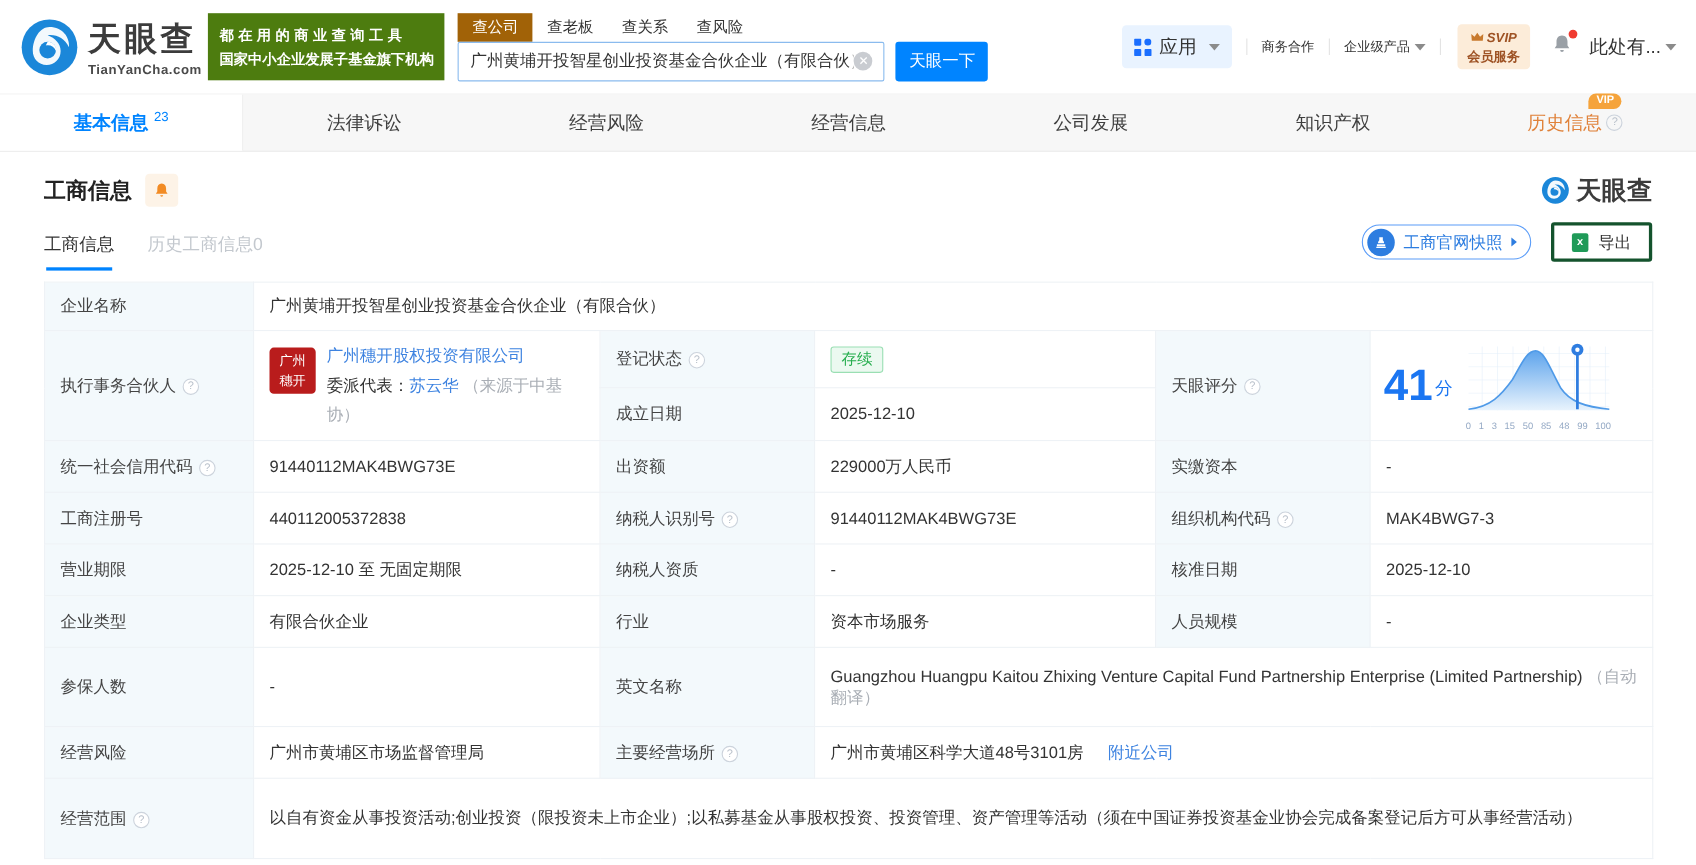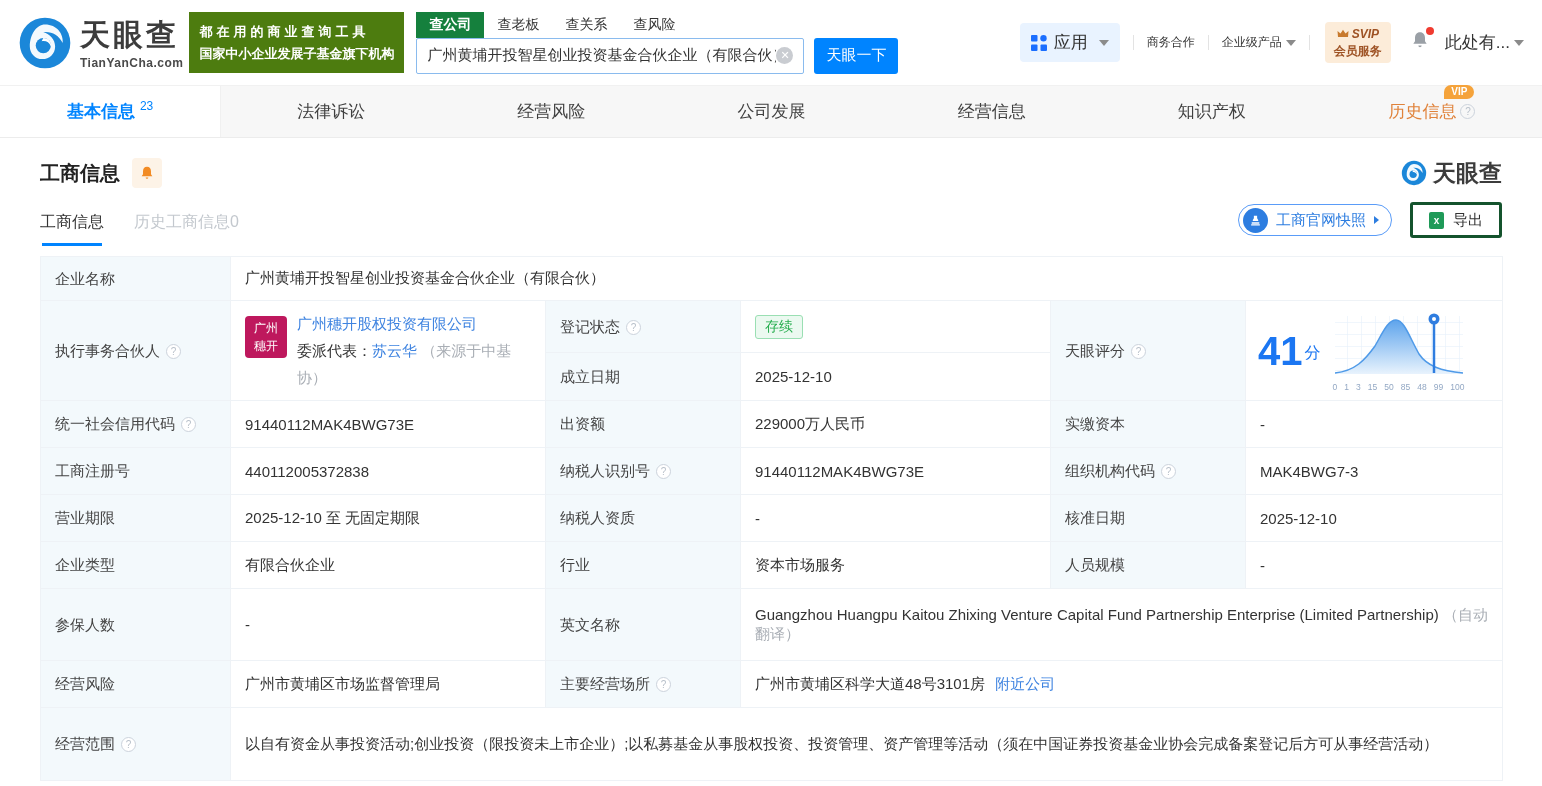--- a/index.html
+++ b/index.html
@@ -13,21 +13,21 @@
   .logo svg { width:54px; height:54px; }
   .logo-text { margin-left:8px; }
   .logo-cn { font-size:30px; font-weight:bold; color:#3c3c3c; letter-spacing:3px; }
   .logo-en { font-size:12px; font-weight:bold; color:#4a4a4a; letter-spacing:.5px; }
   .slogan { margin-left:6px; background:#4d7c0f; color:#fff; padding:9px 10px;
     font-size:13px; font-weight:bold; line-height:1.65; white-space:nowrap; }
   .slogan .l1 { letter-spacing:4px; }
   .search-area { margin-left:12px; width:482px; }
   .search-tabs { display:flex; font-size:14px; }
   .search-tab { padding:4px 13px; cursor:pointer; color:#333; }
-  .search-tab.active { background:#15803d; color:#fff;font-weight:bold; }
+  .search-tab.active { background:#a16207; color:#fff; }
   .search-row { display:flex; align-items:center; }
   .search-box { flex:1; height:36px; border:1px solid #8abbee; border-radius:2px;
     display:flex; align-items:center; padding:0 10px; background:#fff; }
   .search-box input { flex:1; border:none; outline:none; font-size:15px; color:#333;
     font-family:inherit; background:transparent; }
   .clear-icon { width:17px; height:17px; border-radius:50%; background:#c9ccd1;
     color:#fff; font-size:11px; display:flex; align-items:center; justify-content:center;
     cursor:pointer; flex:none; }
   .clear-icon::before { content:"✕"; }
   .search-btn { width:84px; height:36px; margin-left:10px; background:#0084ff;
@@ -104,21 +104,21 @@
   .info-table { width:100%; border-collapse:collapse; margin-top:10px;
     table-layout:fixed; font-size:15px; }
   .info-table td { border:1px solid #eef2f6; padding:8px 14px; vertical-align:middle;
     color:#333; word-wrap:break-word; }
   td.lbl { background:#f3f9fc; color:#444; }
   td.lbl .lt { vertical-align:middle; }
   .dash { color:#333; }
   .badge-green { display:inline-block; padding:2px 9px; background:#ebf9f0;
     border:1px solid #9adfb3; color:#27ae4f; border-radius:3px; font-size:14px; }
   .partner-cell { display:flex; align-items:flex-start; }
-  .avatar { width:42px; height:42px; background:#be185d; border-radius:4px; color:#fff;
+  .avatar { width:42px; height:42px; background:#b91c1c; border-radius:4px; color:#fff;
     font-size:12px; line-height:1.5; display:flex; flex-direction:column;
     align-items:center; justify-content:center; flex:none; margin:6px 10px 0 0;
     cursor:pointer; }
   .partner-info { line-height:1.8; }
   .blink { color:#3e83e0; cursor:pointer; text-decoration:none; }
   .gray { color:#a9aeb5; }
   .score-cell { display:flex; align-items:center; gap:12px; }
   .score-num { font-size:40px; font-weight:bold; color:#1b76f2; line-height:1; }
   .score-unit { font-size:16px; color:#1b76f2; margin:12px 0 0 2px; }
   .score-chart { width:132px; flex:none; }
@@ -204,22 +204,22 @@
   </div>
 </div>
 
 <div class="main-tabs">
   <div class="main-tab active">
     <span>基本信息</span>
     <span class="tab-count">23</span>
   </div>
   <div class="main-tab">法律诉讼</div>
   <div class="main-tab">经营风险</div>
+  <div class="main-tab">经营信息</div>
   <div class="main-tab">公司发展</div>
-  <div class="main-tab">经营信息</div>
   <div class="main-tab">知识产权</div>
   <div class="main-tab history">
     <span class="tab-inner">
       <span>历史信息</span>
       <span class="vip-badge">VIP</span>
     </span>
     <span class="q"></span>
   </div>
 </div>
 
@@ -393,21 +393,21 @@
         <span class="gray">（自动翻译）</span>
       </td>
     </tr>
 
     <tr style="height:47px">
       <td class="lbl"><span class="lt">经营风险</span></td>
       <td>广州市黄埔区市场监督管理局</td>
       <td class="lbl"><span class="lt">主要经营场所</span><span class="q"></span></td>
       <td colspan="3">
         <span>广州市黄埔区科学大道48号3101房</span>
-        <a class="blink" style="margin-left:6px">附近公司</a>
+        <a class="blink" style="margin-left:18px">附近公司</a>
       </td>
     </tr>
 
     <tr style="height:73px">
       <td class="lbl"><span class="lt">经营范围</span><span class="q"></span></td>
       <td colspan="5">
         <div class="scope-text">以自有资金从事投资活动;创业投资（限投资未上市企业）;以私募基金从事股权投资、投资管理、资产管理等活动（须在中国证券投资基金业协会完成备案登记后方可从事经营活动）</div>
       </td>
     </tr>
   </tbody>

